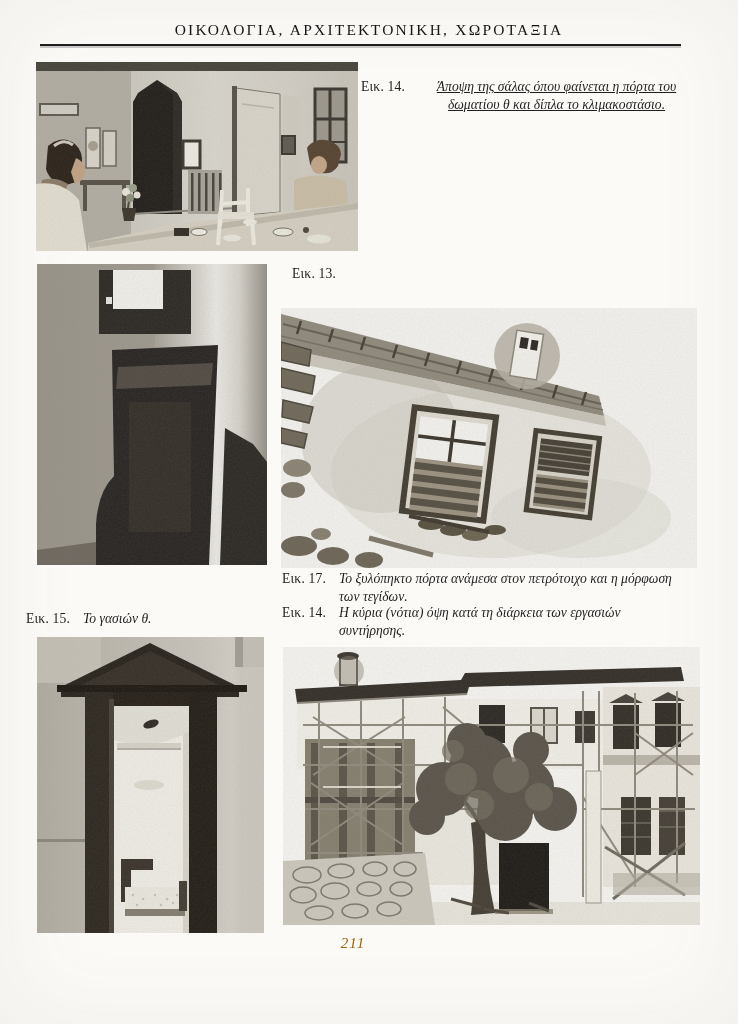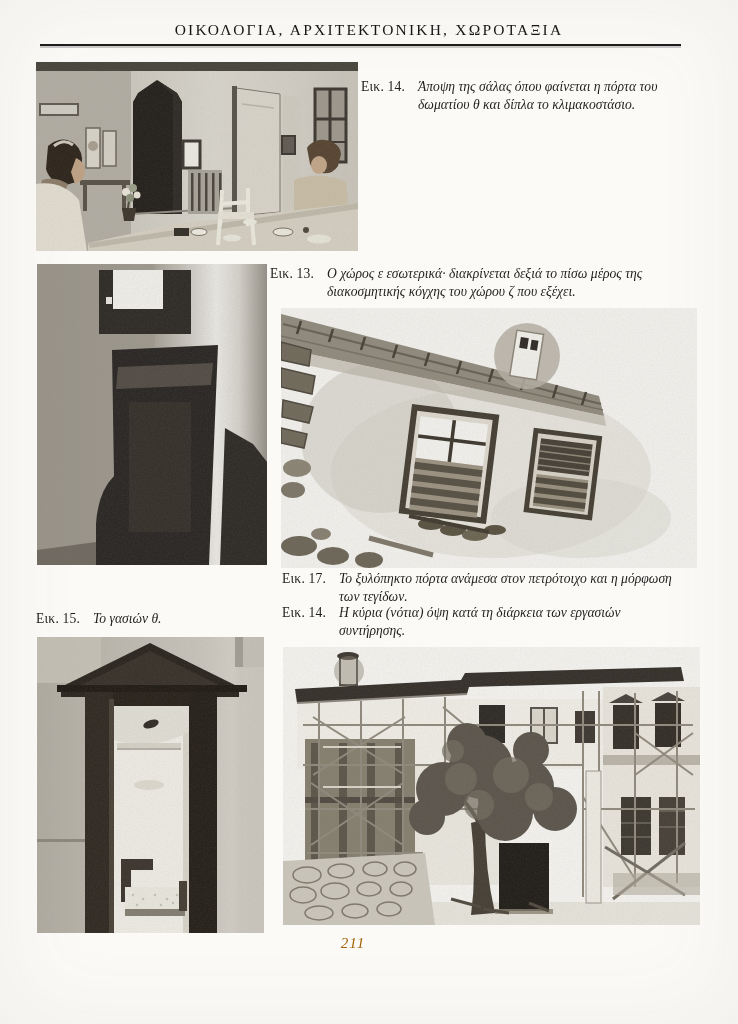--- a/index.html
+++ b/index.html
@@ -17,21 +17,21 @@
     background:#1d1d1d;box-shadow:0 2px 0 rgba(30,30,30,.22);
   }
   .photo{position:absolute;overflow:hidden;background:#b9b4aa;}
   .photo svg{display:block;width:100%;height:100%;}
   .cap{
     position:absolute;display:flex;align-items:flex-start;
     font-style:italic;font-size:13.6px;line-height:17.6px;color:#1e1e1e;
   }
   .cap-label{font-style:normal;flex:0 0 auto;width:57px;letter-spacing:.2px;}
   .cap-text{flex:1 1 auto;}
-  .cap-center .cap-text{text-align:left;}
+  .cap-center .cap-text{text-align:center;text-decoration:underline;}
   .page-number{
     position:absolute;top:935px;left:0;width:706px;text-align:center;
     font-style:italic;font-size:15px;letter-spacing:1px;color:#a16207;
   }
 </style>
 </head>
 <body>
 
 <div class="page">
 
@@ -119,23 +119,22 @@
       <ellipse cx="196" cy="176" rx="9" ry="3.5" fill="#e9e6db"></ellipse>
       <rect width="322" height="189" opacity="0.3" filter="url(#f1)"></rect>
     </svg>
   </div>
 
   <div class="cap cap-center" style="left:361px;top:78px;width:334px">
     <span class="cap-label">Εικ. 14.</span>
     <span class="cap-text">Άποψη της σάλας όπου φαίνεται η πόρτα του δωματίου θ και δίπλα το κλιμακοστάσιο.</span>
   </div>
 
-  <div class="cap" style="left:270px;top:265px;width:404px">
+  <div class="cap" style="left:292px;top:265px;width:404px">
     <span class="cap-label">Εικ. 13.</span>
-    <span class="cap-text">Ο χώρος ε εσωτερικά· διακρίνεται δεξιά το πί­σω μέρος της διακοσμητικής κόγχης του χώρου ζ που εξέχει.</span>
   </div>
 
   <div class="photo" style="left:37px;top:264px;width:230px;height:301px" aria-label="black-and-white photo: dark interior with small window opening and tall decorative niche">
     <svg viewBox="0 0 230 301" preserveAspectRatio="none">
       <defs>
         <linearGradient id="g2" x1="0" y1="0" x2="1" y2="0">
           <stop offset="0" stop-color="#9b958b"></stop>
             <stop offset="0.5" stop-color="#a39d93"></stop>
           <stop offset="0.66" stop-color="#ccc9c2"></stop>
             <stop offset="0.78" stop-color="#eceae6"></stop>
@@ -257,21 +256,21 @@
   <div class="cap" style="left:282px;top:570px;width:404px">
     <span class="cap-label">Εικ. 17.</span>
     <span class="cap-text">Το ξυλόπηκτο πόρτα ανάμεσα στον πετρότοιχο και η μόρφωση των τεγίδων.</span>
   </div>
 
   <div class="cap" style="left:282px;top:604px;width:404px">
     <span class="cap-label">Εικ. 14.</span>
     <span class="cap-text">Η κύρια (νότια) όψη κατά τη διάρκεια των ερ­γασιών συντήρησης.</span>
   </div>
 
-  <div class="cap" style="left:36px;top:610px;width:230px">
+  <div class="cap" style="left:26px;top:610px;width:230px">
     <span class="cap-label">Εικ. 15.</span>
     <span class="cap-text">Το γασιών θ.</span>
   </div>
 
   <div class="photo" style="left:37px;top:637px;width:227px;height:296px" aria-label="black-and-white photo: dark pedimented door frame opening into a bright room with a bed">
     <svg viewBox="0 0 227 296" preserveAspectRatio="none">
       <defs>
         <linearGradient id="g4" x1="0" y1="0" x2="1" y2="0">
           <stop offset="0" stop-color="#b0aba1"></stop>
             <stop offset="0.3" stop-color="#bcb7ad"></stop>

